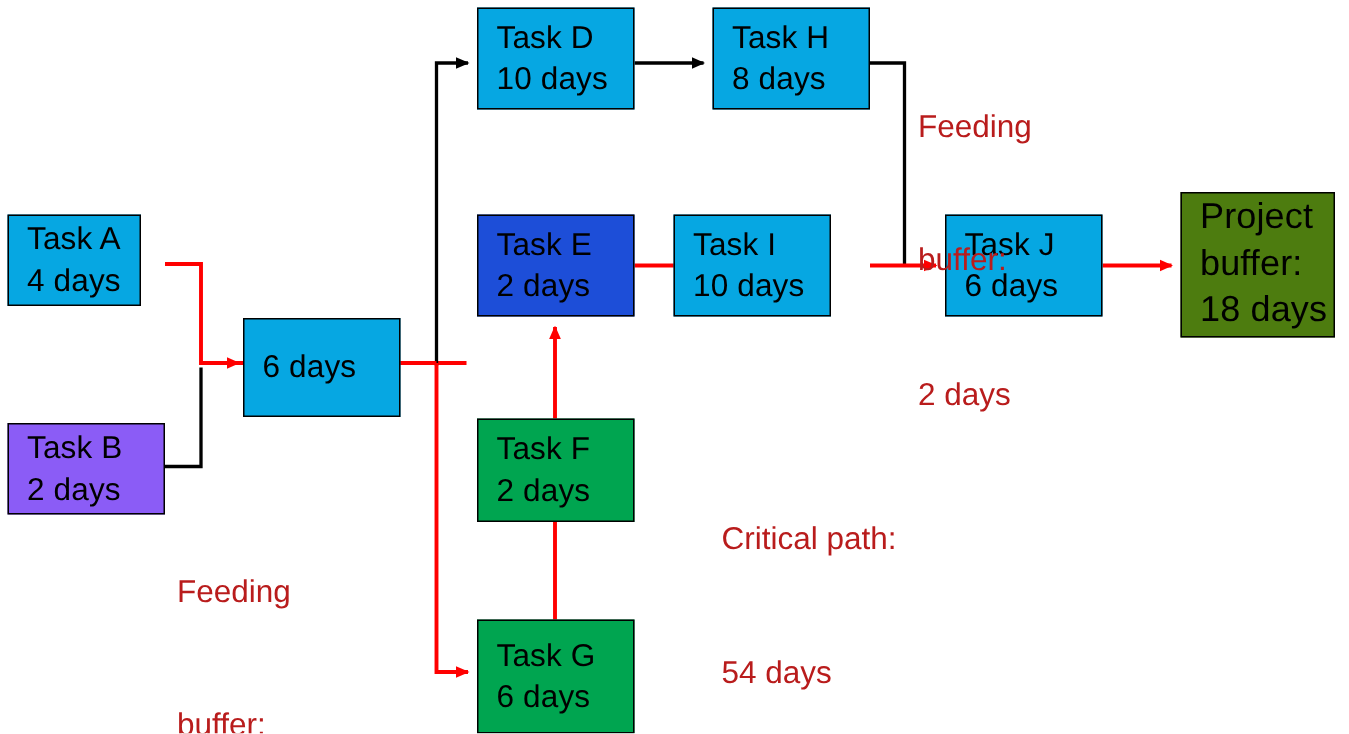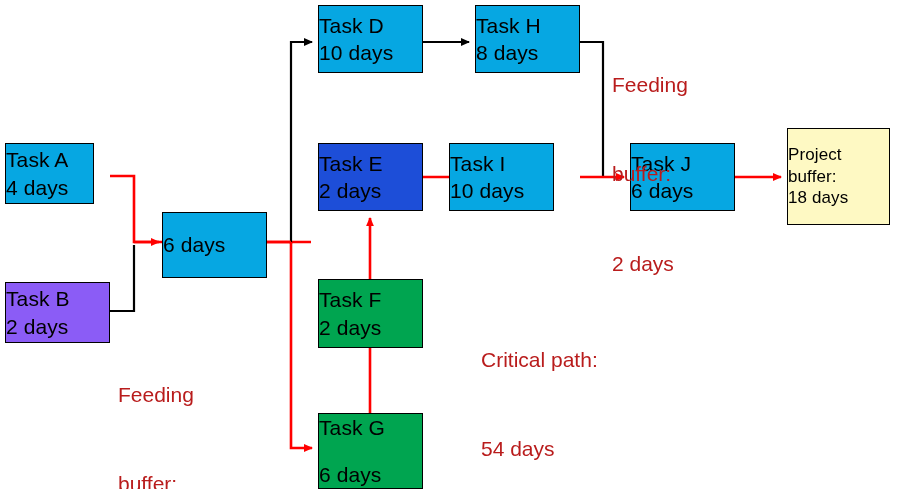--- a/index.html
+++ b/index.html
@@ -24,21 +24,21 @@
     pointer-events: none;
   }
   .node {
     position: absolute;
     box-sizing: border-box;
     border: 1.5px solid #000000;
     display: flex;
     flex-direction: column;
     justify-content: center;
     align-items: flex-start;
-    padding-left: 0;
+    padding-left: 12px;
     color: #000000;
     font-size: 21px;
     line-height: 1.30;
     letter-spacing: .1px;
   }
   .node .line {
     white-space: pre;
   }
   .note {
     position: absolute;
@@ -127,26 +127,26 @@
   <div class="node" style="left: 630px; top: 143px; width: 105px; height: 68px; background: rgb(6, 167, 226); border-color: rgb(0, 0, 0);">
     <span class="line">Task J</span>
     <span class="line">6 days</span>
   </div>
 
   <div class="node" style="left: 318px; top: 279px; width: 105px; height: 69px; background: rgb(0, 165, 80); border-color: rgb(0, 0, 0);">
     <span class="line">Task F</span>
     <span class="line">2 days</span>
   </div>
 
-  <div class="node" style="left: 318px; top: 413px; width: 105px; height: 76px; background: rgb(0, 165, 80); border-color: rgb(0, 0, 0); justify-content: space-between;">
+  <div class="node" style="left: 318px; top: 413px; width: 105px; height: 76px; background: rgb(0, 165, 80); border-color: rgb(0, 0, 0);">
     <span class="line">Task G</span>
     <span class="line">6 days</span>
   </div>
 
-  <div class="node" style="left: 787px; top: 128px; width: 103px; height: 97px; background: #fef9c3; border-color: rgb(0, 0, 0); font-size: 17px; line-height: 1.28;">
+  <div class="node" style="left: 787px; top: 128px; width: 103px; height: 97px; background: #4d7c0f; border-color: rgb(0, 0, 0); font-size: 24px; line-height: 1.28;">
     <span class="line">Project</span>
     <span class="line">buffer:</span>
     <span class="line">18 days</span>
   </div>
 
   <div class="note" style="left: 612px; top: 10px;">
     <span class="line">Feeding</span>
     <span class="line">buffer:</span>
     <span class="line">2 days</span>
   </div>

